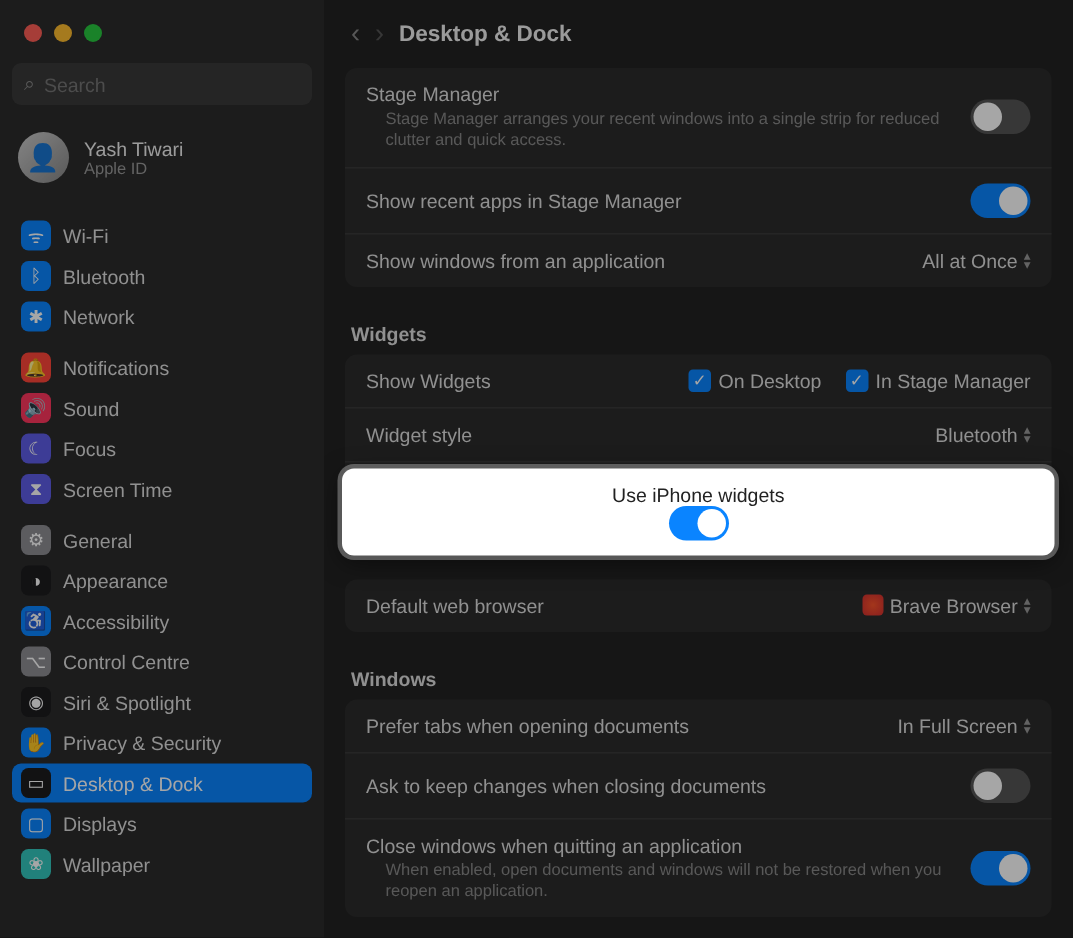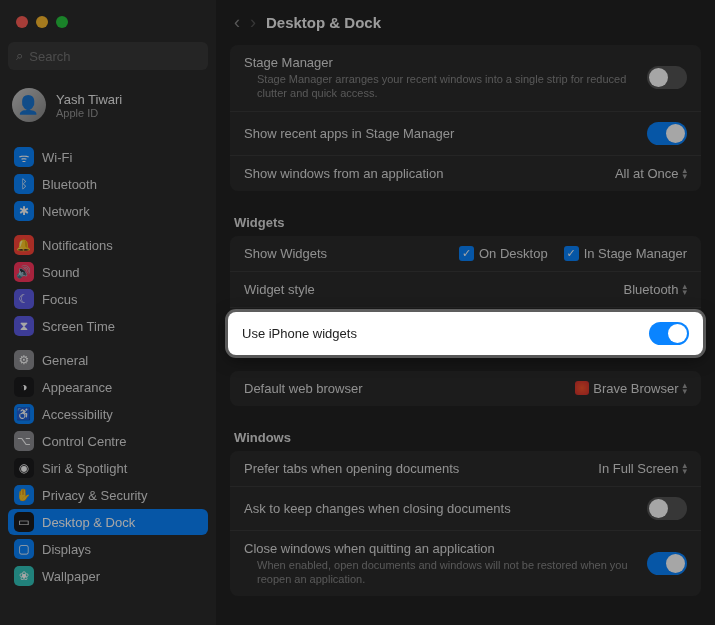--- a/index.html
+++ b/index.html
@@ -40,21 +40,21 @@
     .toggle::after { content:''; position:absolute; width:19px; height:19px; background:#fff; border-radius:50%; top:2px; left:2px; transition:.2s; }
     .toggle.on::after { left: 19px; }
     .dropdown { display:flex; align-items:center; gap:4px; font-size:13px; color:#ddd; cursor:pointer; }
     .chevrons { font-size:9px; color:#999; display:flex; flex-direction:column; line-height:6px; }
     .checkbox-group { display:flex; gap:16px; align-items:center; }
     .checkbox-item { display:flex; align-items:center; gap:5px; font-size:13px; color:#ddd; cursor:pointer; }
     .checkbox { width:15px; height:15px; border-radius:3px; background:#0a84ff; display:flex; align-items:center; justify-content:center; color:#fff; font-size:11px; }
     .highlighted-row { background:#fff !important; border-radius:8px; box-shadow: 0 0 0 3px rgba(255,255,255,0.3), 0 4px 16px rgba(0,0,0,0.5); position:relative; z-index:5; margin: 4px -2px; }
     .highlighted-row .row-label { color:#222; }
     .overlay { position:absolute; inset:0; background:rgba(0,0,0,0.35); pointer-events:none; z-index:2; }
-    .highlighted-row { z-index:10; }
+    .highlighted-row { z-index:10;flex-direction:column; }
     .brave-icon { width:14px; height:14px; background: radial-gradient(circle,#fb542b,#d32f2f); border-radius:3px; }
   </style>
 </head>
 <body>
 
 <div class="window">
   <div class="sidebar">
     <div class="traffic-lights">
       <div class="tl tl-red"></div>
       <div class="tl tl-yellow"></div>

